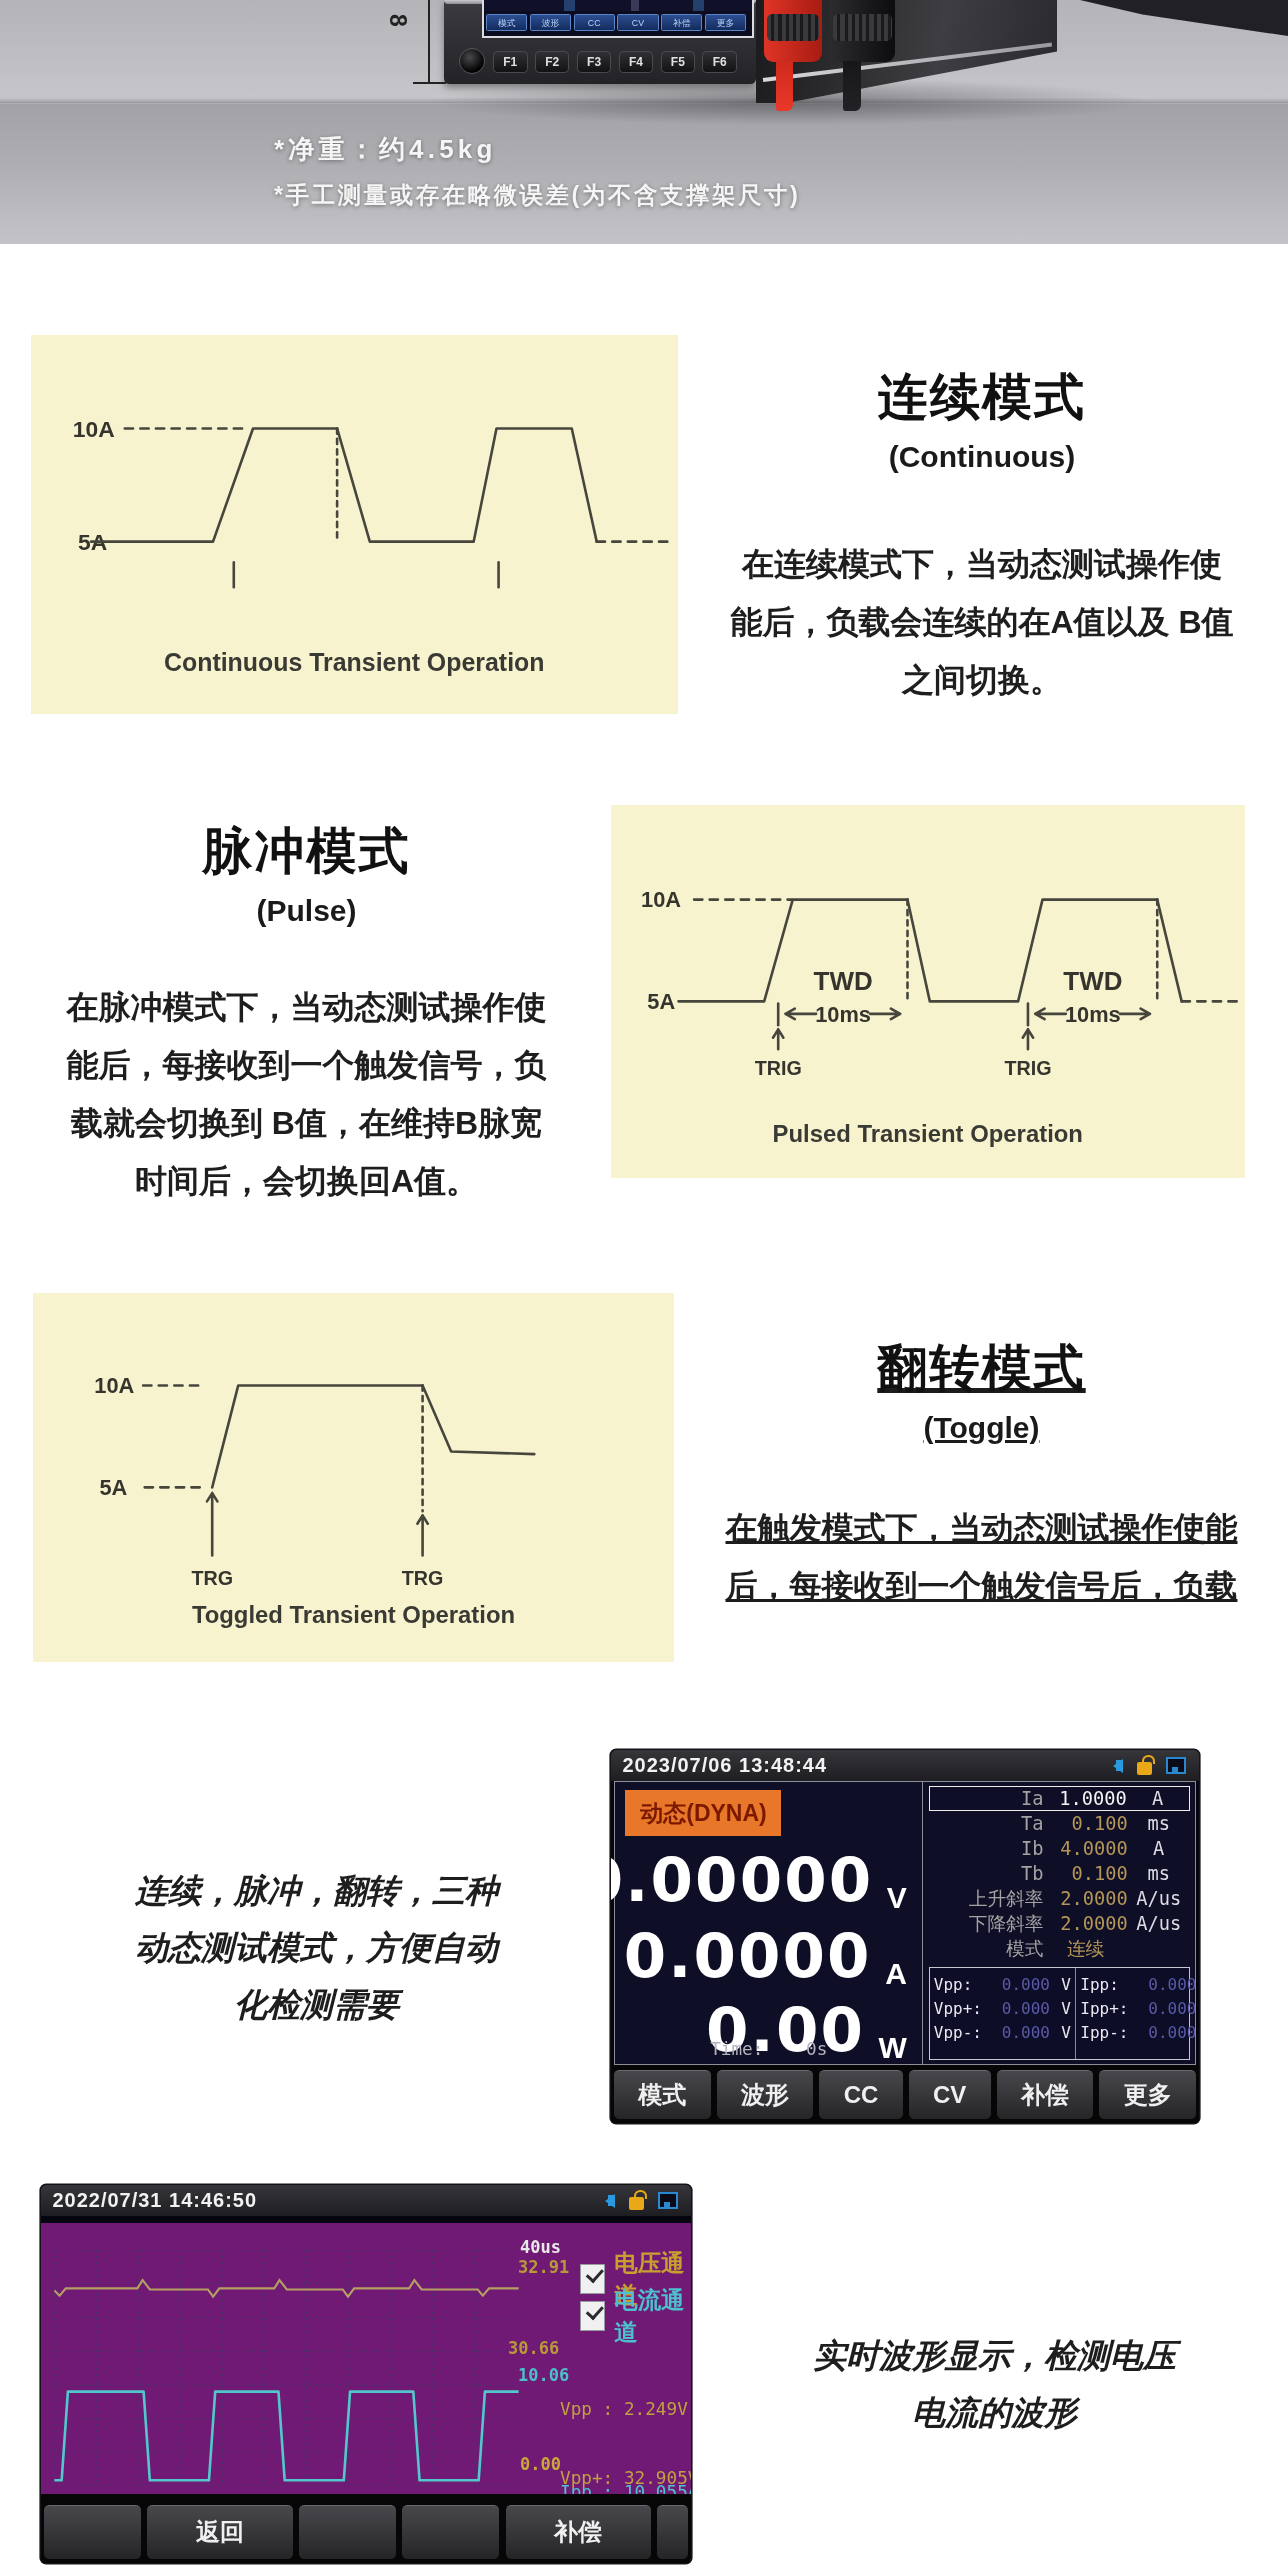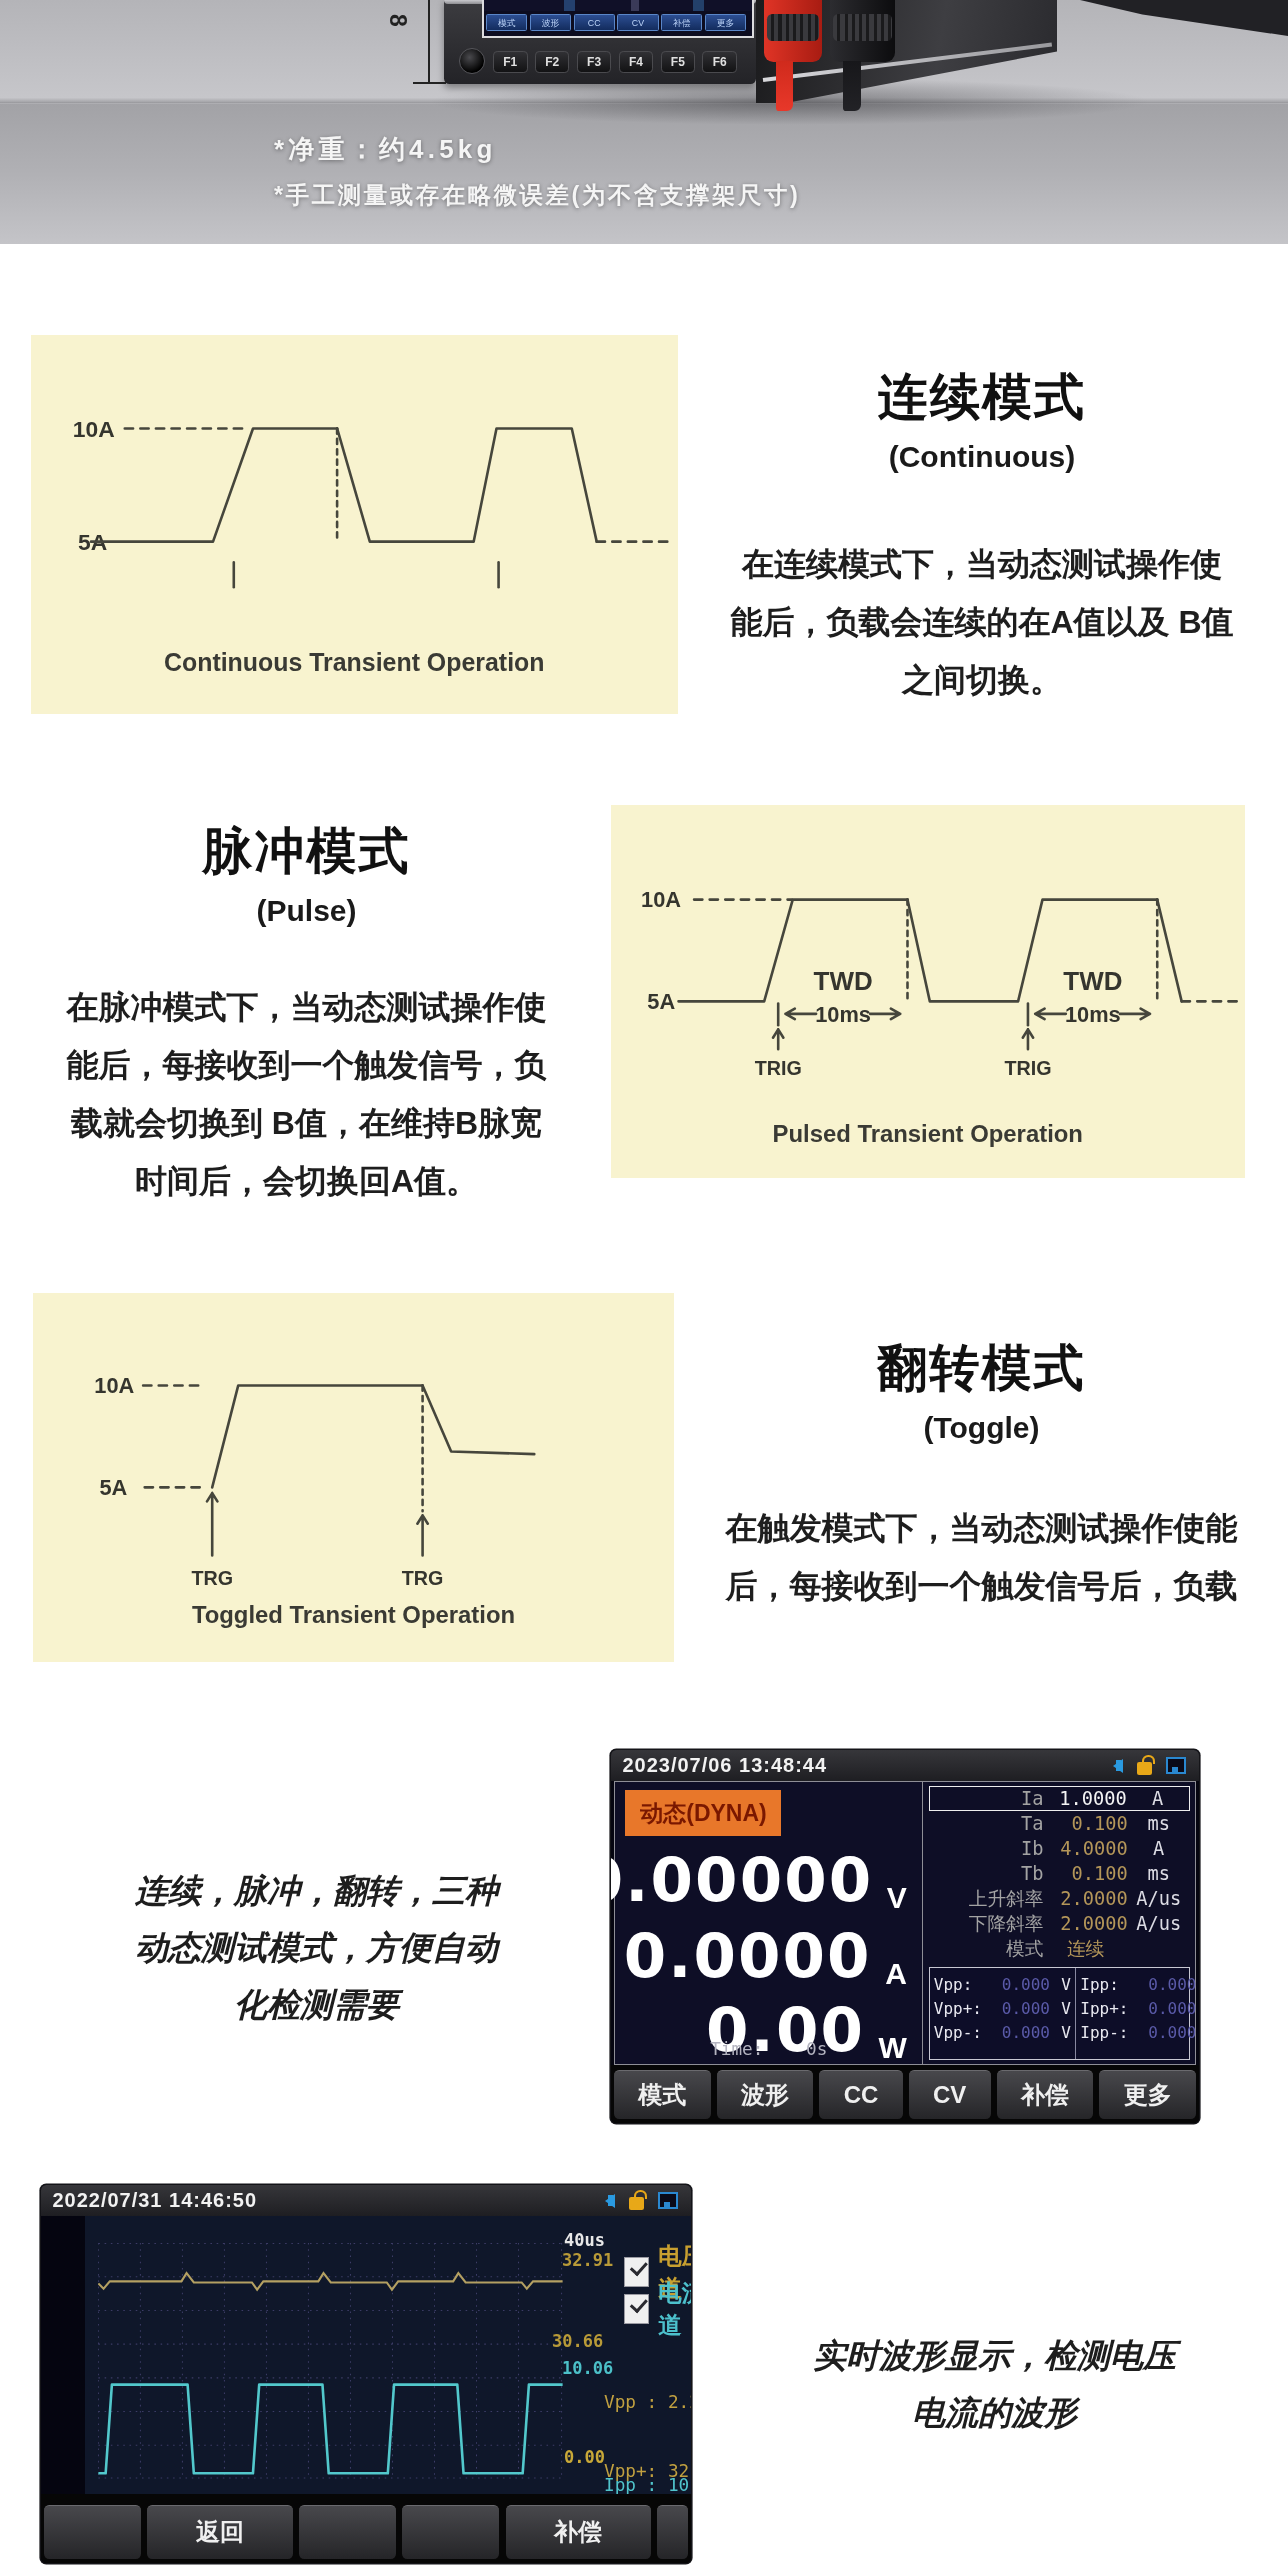--- a/index.html
+++ b/index.html
@@ -105,21 +105,21 @@
   .ppbox{position:absolute;left:5.2px;right:5.2px;bottom:4.2px;height:91px;border:1.6px solid #c8c8d2;
      display:flex;background:#0d0d28;}
   .ppcol{flex:1;padding:5.2px 4.2px;display:flex;flex-direction:column;justify-content:flex-start;}
   .ppcol.first{border-right:1.6px solid #8888a0;}
   .pprow{display:flex;font-family:"DejaVu Sans Mono",monospace;font-size:16px;line-height:24px;}
   .pprow .l{color:#e8e8f0;flex:0 0 68px;}
   .pprow .v{flex:1;text-align:right;color:#5a5aa8;}
   .pprow .u{flex:0 0 21px;text-align:right;color:#e8e8f0;}
 
   
-  .s2-body{position:absolute;left:0;top:31px;width:100%;bottom:69px;background:#0f172a;margin-left:44px;}
+  .s2-body{position:absolute;left:0;top:38px;width:100%;bottom:69px;background:#701a75;}
   .axis-label{position:absolute;font-family:"DejaVu Sans Mono",monospace;font-size:17px;font-weight:bold;}
   .chk-row{position:absolute;display:flex;align-items:center;gap:9.3px;}
   .chk-box{width:28px;height:28px;background:#f0f0f0;border:1.6px solid #9a9aa2;position:relative;}
   .chk-box::after{content:"";position:absolute;left:6.2px;top:4.2px;width:12.5px;height:7.3px;
      border-left:3.6px solid #2a2a30;border-bottom:3.6px solid #2a2a30;transform:rotate(-48deg);}
   .chk-label{font-size:23.4px;font-weight:bold;}
   .s2-vals{position:absolute;font-family:"DejaVu Sans Mono",monospace;font-size:17.7px;line-height:23px;white-space:pre;}
 </style>
 </head>
 <body>
@@ -251,21 +251,21 @@
       <path class="diag-stroke" d="M345,374 L395,178 L750,178"></path>
       <line class="diag-stroke diag-vdash" x1="750" y1="178" x2="750" y2="420"></line>
       <path class="diag-stroke" d="M750,178 L805,305 L965,310"></path>
       <path class="diag-stroke" d="M345,505 L345,385 M345,385 l-10,16 M345,385 l10,16"></path>
       <text class="diag-label" x="345" y="562" font-size="38" text-anchor="middle">TRG</text>
       <path class="diag-stroke" d="M750,505 L750,428 M750,428 l-10,16 M750,428 l10,16"></path>
       <text class="diag-label" x="750" y="562" font-size="38" text-anchor="middle">TRG</text>
       <text class="diag-caption" x="617" y="636" font-size="46" text-anchor="middle">Toggled Transient Operation</text>
     </svg>
   </div>
-  <div class="abs" style="left:675px;top:1335px;width:613px;">
+  <div class="abs" style="left:675px;top:1335px;width:613px;text-decoration:underline;">
     <div class="sec-title">翻转模式</div>
     <div class="sec-sub" style="margin-top:9.3px;">(Toggle)</div>
     <div class="sec-body" style="margin-top:54px;">
       <div>在触发模式下，当动态测试操作使能</div>
       <div>后，每接收到一个触发信号后，负载</div>
     </div>
   </div>
 
   <div class="abs note-body" style="left:31px;top:1862px;width:571px;">
     <div>连续，脉冲，翻转，三种</div>

